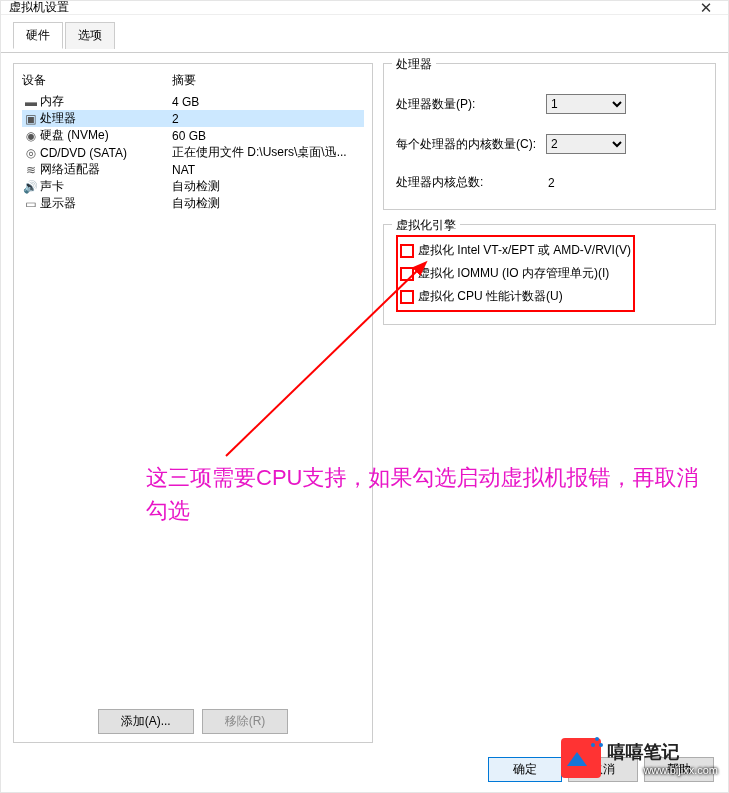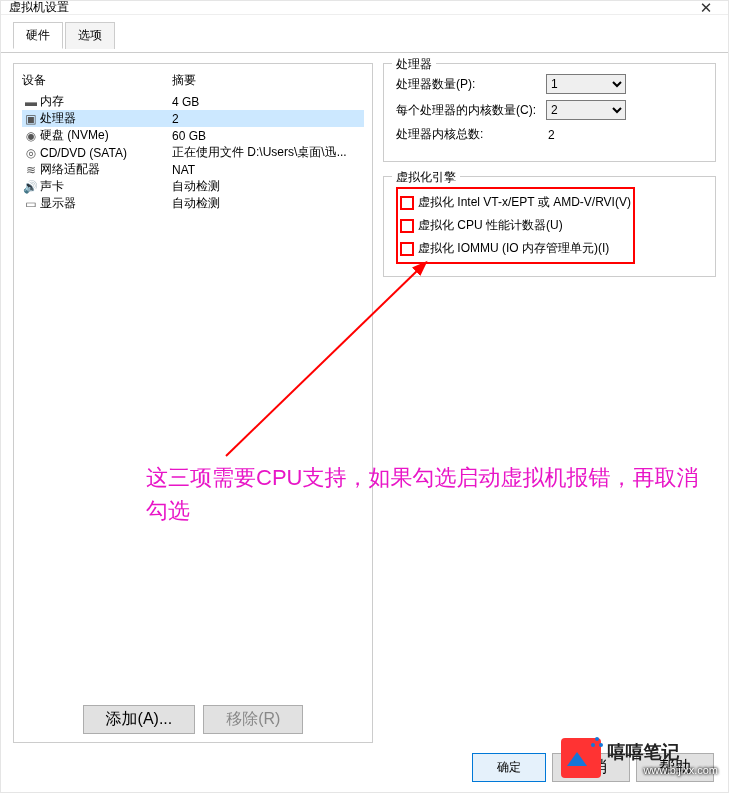--- a/index.html
+++ b/index.html
@@ -77,40 +77,40 @@
   }
   .device-row .name { width: 132px; overflow:hidden; white-space:nowrap; text-overflow:ellipsis;}
   .device-row .summary { flex:1; overflow:hidden; white-space:nowrap; text-overflow:ellipsis;}
   .left-buttons {
     display:flex; justify-content:center; gap:8px; padding-top:8px;
   }
   .btn {
     border:1px solid #adadad;
     background:#e1e1e1;
     padding: 3px 22px;
-    font-size:16px;
+    font-size:12px;
     font-family: inherit;
   }
   .btn:disabled { color:#888; }
 
   
   .right-pane { flex:1; position:relative; }
 
   .group {
     border:1px solid #ccc;
     margin-bottom: 14px;
     padding: 10px 12px 12px 12px;
     position:relative;
   }
   .group-title {
     position:absolute; top:-8px; left:8px;
     background:#fff; padding:0 4px;
   }
   .form-row {
-    display:flex; align-items:center; margin-bottom:6px;
+    display:flex; align-items:center; margin-bottom:6px;margin-top:20px;
   }
   .form-row .lbl { width: 150px; }
   .form-row .ctl { flex:1; }
   select {
     width: 80px;
     border:1px solid #7a7a7a;
     font-size:12px;
     height:20px;
     font-family:inherit;
   }
@@ -281,25 +281,25 @@
     <div class="group">
       <span class="group-title">虚拟化引擎</span>
       <div class="virt-checks">
         <div class="virt-checks-inner">
           <label class="chk-row">
             <span class="chk-box"></span>
             <span>虚拟化 Intel VT-x/EPT 或 AMD-V/RVI(V)</span>
           </label>
           <label class="chk-row">
             <span class="chk-box"></span>
-            <span>虚拟化 CPU 性能计数器(U)</span>
+            <span>虚拟化 IOMMU (IO 内存管理单元)(I)</span>
           </label>
           <label class="chk-row">
             <span class="chk-box"></span>
-            <span>虚拟化 IOMMU (IO 内存管理单元)(I)</span>
+            <span>虚拟化 CPU 性能计数器(U)</span>
           </label>
         </div>
       </div>
     </div>
 
   </div>
 </div>
 
 <svg class="arrow-svg" width="729" height="793">
   <defs>

